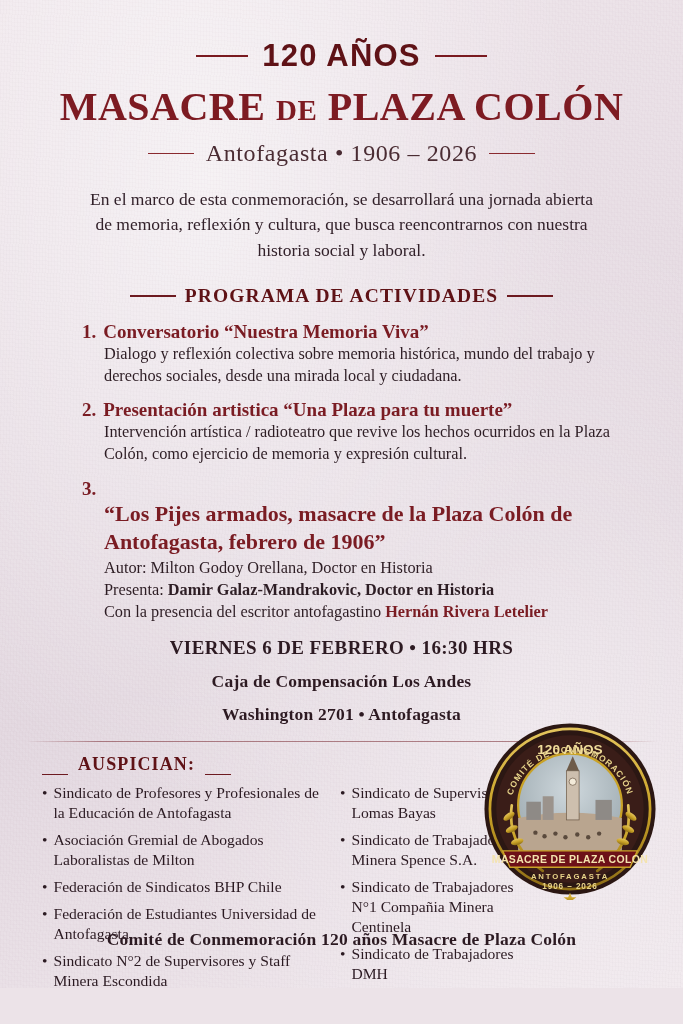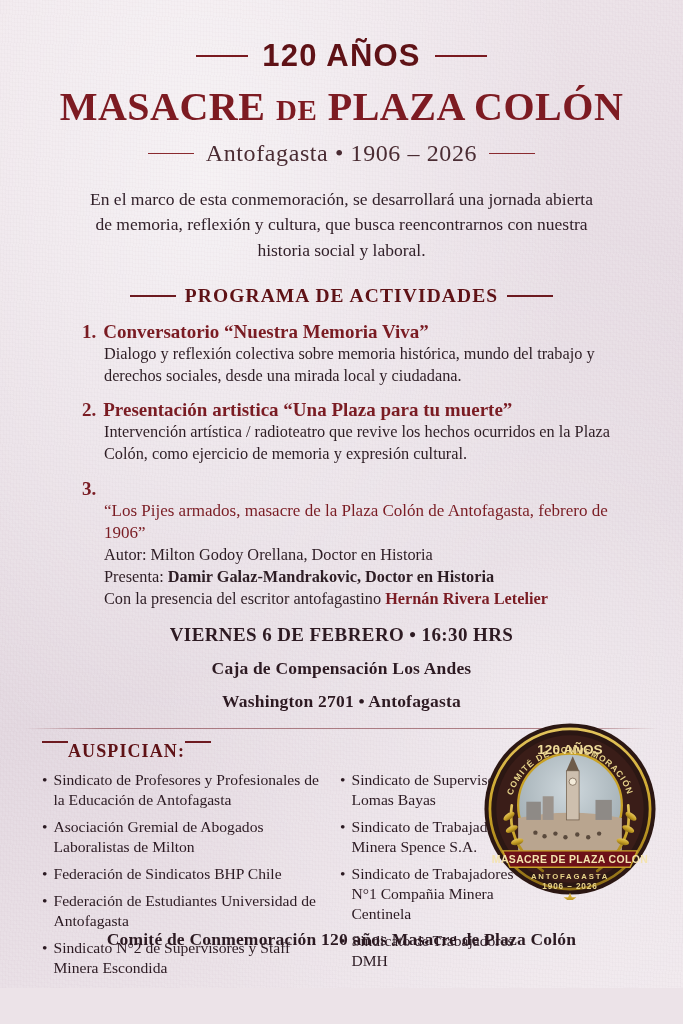--- a/index.html
+++ b/index.html
@@ -138,22 +138,22 @@
   }
   .item-num { color: #7a1c23; font-weight: bold; }
   .item-body {
     margin-left: 22px;
     font-size: 16.3px;
     line-height: 1.33;
     color: #2d1d24;
   }
   .book-title {
     margin-left: 22px;
-    font-size: 17px;
-    font-weight: normal;
+    font-size: 22px;
+    font-weight: bold;
     color: #7a1c23;
     line-height: 1.3;
   }
   .book-line {
     margin-left: 22px;
     font-size: 16.3px;
     line-height: 1.35;
     color: #2d1d24;
   }
   .book-line b { font-weight: bold; }
@@ -180,22 +180,22 @@
   .divider {
     margin: 16px auto 0;
     width: 633px;
     height: 1px;
     background: linear-gradient(90deg, rgba(120,40,48,0) 0%, rgba(120,40,48,.55) 12%, rgba(120,40,48,.55) 88%, rgba(120,40,48,0) 100%);
   }
 
   
   .sponsors-head {
     display: flex;
-    align-items: flex-start;
-    gap: 0;
+    align-items: flex-end;
+    gap: 10px;
     margin: 12px 0 8px 18px;
   }
   .sponsors-head .rule { height: 1.5px; width: 26px; background: #6d1a20; }
   .sponsors-head .label {
     font-weight: bold;
     font-size: 18px;
     letter-spacing: 1.1px;
     color: #5f1216;
   }
   .sponsors {

